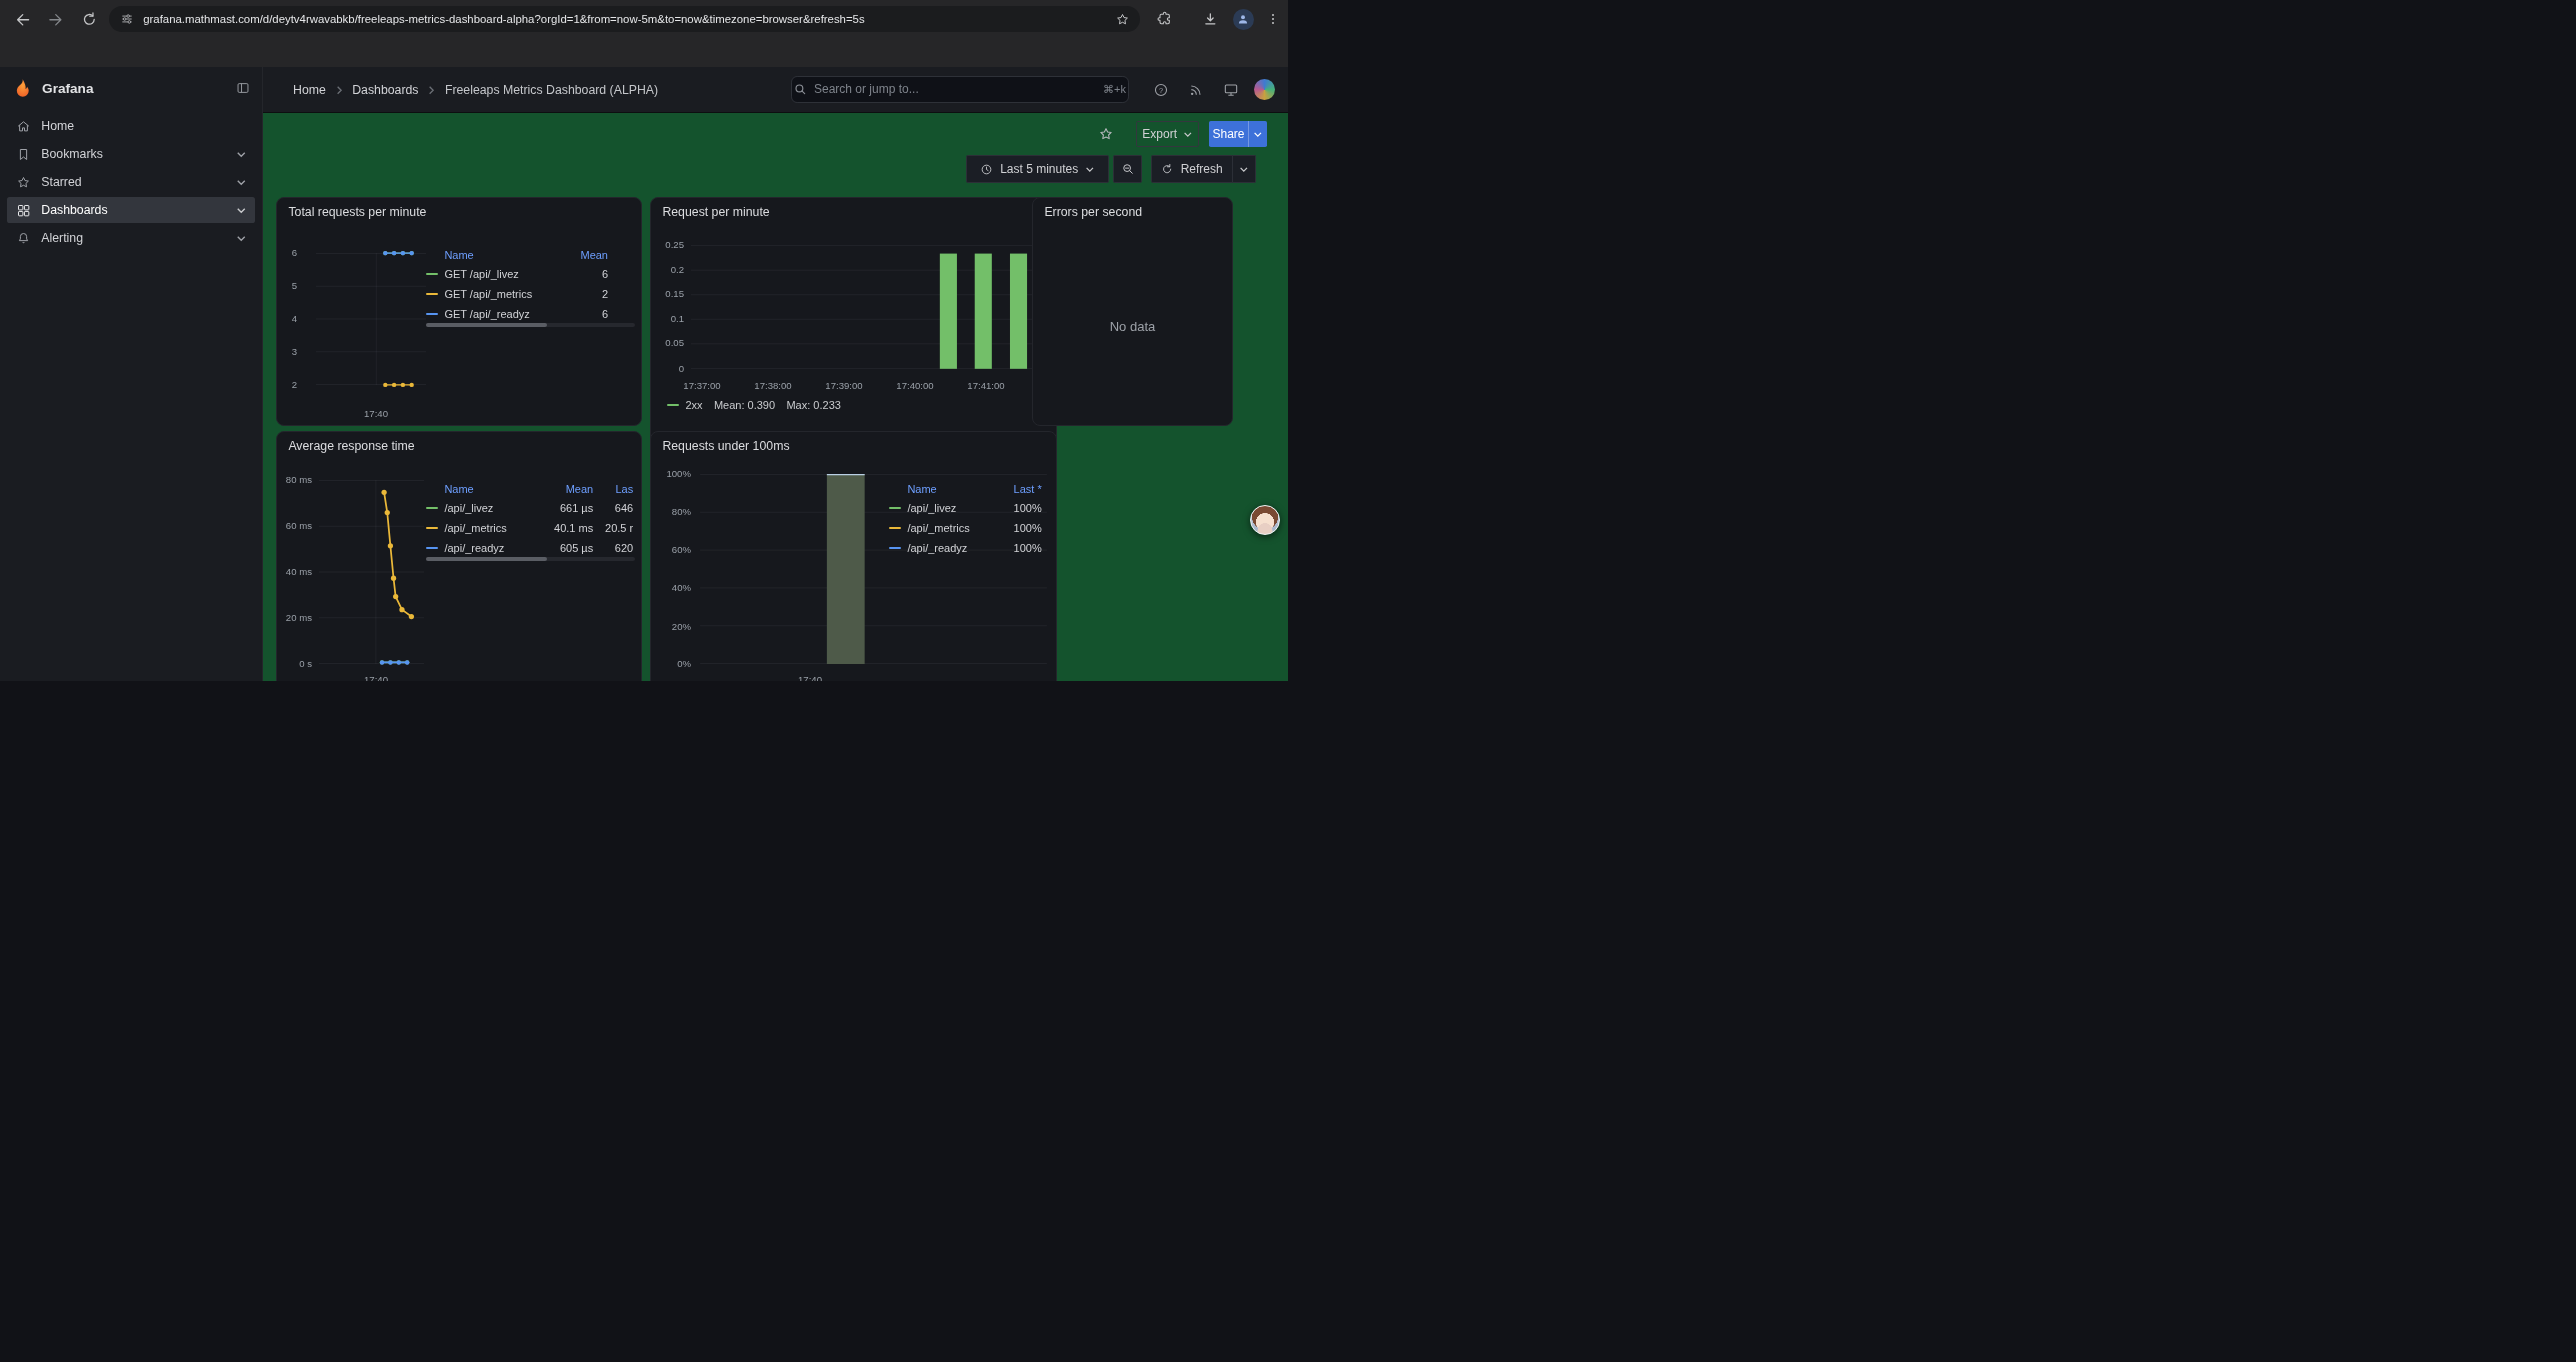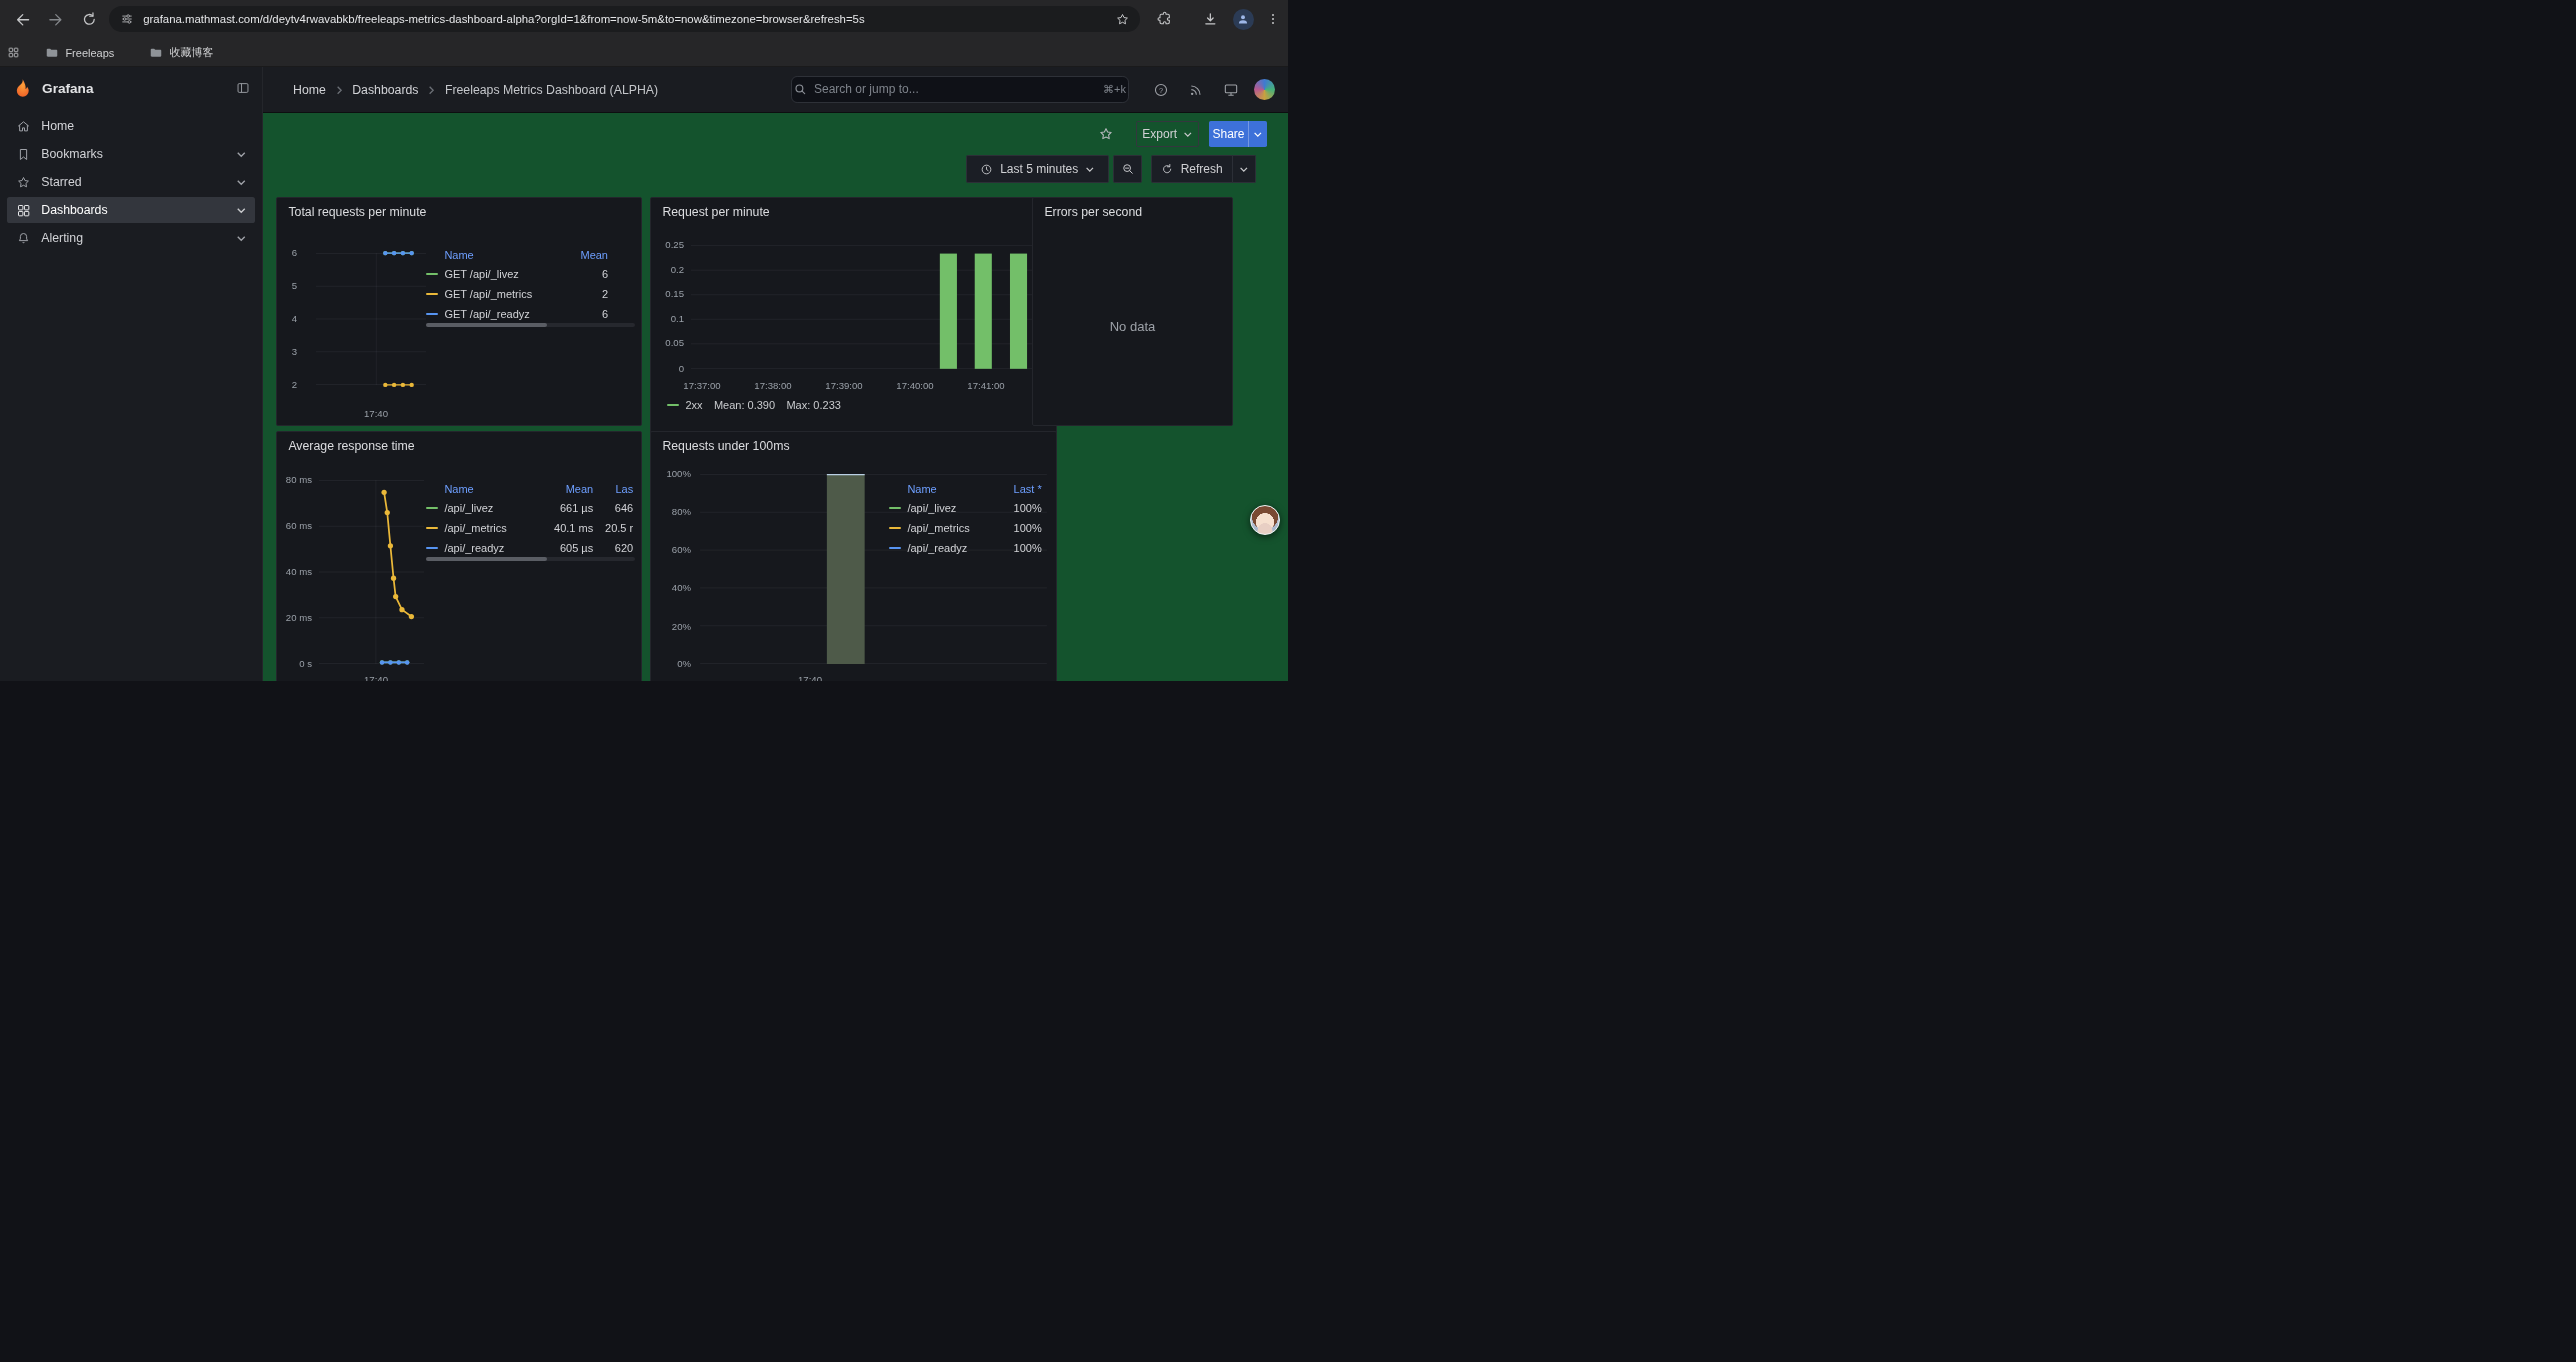--- a/index.html
+++ b/index.html
@@ -36,21 +36,21 @@
   .searchbox .kbd { font-size:11px; color:#7e838b; }
   .hicon { position:absolute; top:12.3px; width:21px; height:21px; display:flex; align-items:center; justify-content:center; }
 
   .subheader { position:absolute; top:46px; left:0; right:0; height:42px; }
   .btn { display:flex; align-items:center; justify-content:center; gap:6.1px; font-size:12px; color:#d0d1d4; border:0.9px solid #34373e; border-radius:1.8px; height:26px; }
   .btn-share { background:#3d71d9; border:none; color:#ffffff; border-radius:1.8px 0 0 1.8px; }
   .btn-share-caret { background:#3d71d9; border:none; border-left:0.9px solid rgba(255,255,255,0.28); border-radius:0 1.8px 1.8px 0; width:19px; height:26px; display:flex; align-items:center; justify-content:center; }
 
   .timebar-btn { position:absolute; top:88px; height:28px; background:#1b1e25; border:0.9px solid #2c2f37; border-radius:1.8px; display:flex; align-items:center; justify-content:center; gap:7px; font-size:12px; color:#d0d1d4; }
 
-  .panel { position:absolute; background:#16181d; border:0.9px solid #24262c; border-radius:2px; }
+  .panel { position:absolute; background:#16181d; border:0.9px solid #24262c; border-radius:8px; }
   .ptitle { position:absolute; left:11.4px; top:7px; font-size:12.3px; font-weight:500; color:#dcdde0; }
   .ytick { position:absolute; font-size:9.6px; color:#9aa0a8; text-align:right; display:block; }
   .xtick { position:absolute; font-size:9.6px; color:#9aa0a8; transform:translateX(-50%); white-space:nowrap; }
   .chart { position:absolute; overflow:visible; }
 
   .legend { position:absolute; font-size:11px; }
   .lrow { display:flex; align-items:center; height:20px; }
   .lrow.lhead { height:19px; padding-left:18.4px; }
   .lhead span { color:#6e9fff; font-weight:400; }
   .swatch { width:12.3px; height:2.6px; border-radius:1.8px; margin-right:6.1px; flex:none; }
@@ -126,44 +126,20 @@
       </div>
     </div>
     <div class="tbtn" style="left:1259px">
       <svg width="14" height="14" viewBox="0 0 24 24">
           <g fill="#c6c7c9">
             <circle cx="12" cy="5" r="1.7"></circle>
             <circle cx="12" cy="12" r="1.7"></circle>
             <circle cx="12" cy="19" r="1.7"></circle>
           </g>
         </svg>
-    </div>
-  </div>
-  <div class="bookmarks">
-    <div class="tbtn" style="position:static;width:26px;height:23px">
-      <svg width="13" height="13" viewBox="0 0 24 24">
-          <g fill="none" stroke="#b7b8ba" stroke-width="1.7">
-            <rect x="4" y="4" width="6.5" height="6.5" rx="1"></rect>
-            <rect x="13.5" y="4" width="6.5" height="6.5" rx="1"></rect>
-            <rect x="4" y="13.5" width="6.5" height="6.5" rx="1"></rect>
-            <rect x="13.5" y="13.5" width="6.5" height="6.5" rx="1"></rect>
-          </g>
-        </svg>
-    </div>
-    <div class="bmitem" style="margin-left:12.3px">
-      <svg width="14" height="14" viewBox="0 0 24 24">
-          <path d="M3 6.2c0-.9.7-1.6 1.6-1.6h4.2l2 2h8.6c.9 0 1.6.7 1.6 1.6v8.6c0 .9-.7 1.6-1.6 1.6H4.6c-.9 0-1.6-.7-1.6-1.6z" fill="#8f9398"></path>
-        </svg>
-      <span>Freeleaps</span>
-    </div>
-    <div class="bmitem" style="margin-left:21px">
-      <svg width="14" height="14" viewBox="0 0 24 24">
-          <path d="M3 6.2c0-.9.7-1.6 1.6-1.6h4.2l2 2h8.6c.9 0 1.6.7 1.6 1.6v8.6c0 .9-.7 1.6-1.6 1.6H4.6c-.9 0-1.6-.7-1.6-1.6z" fill="#8f9398"></path>
-        </svg>
-      <span>收藏博客</span>
     </div>
   </div>
 </div>
 
 <div class="gf">
 
   <aside class="sidebar">
     <div class="sb-head">
       <svg width="21" height="21" viewBox="0 0 24 24">
         <defs>

